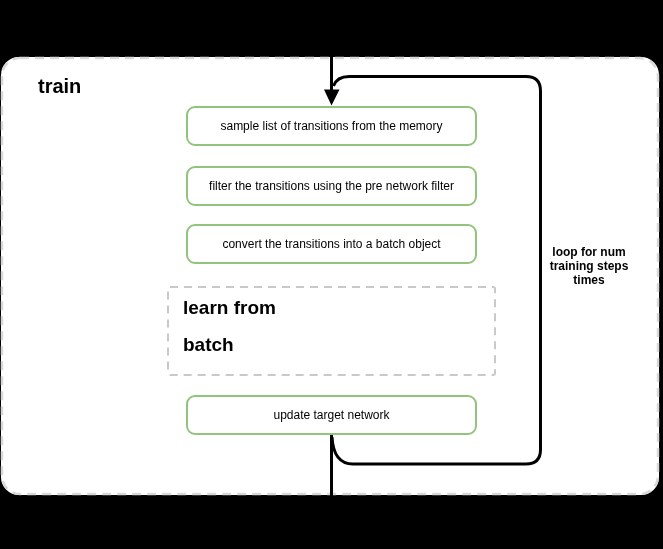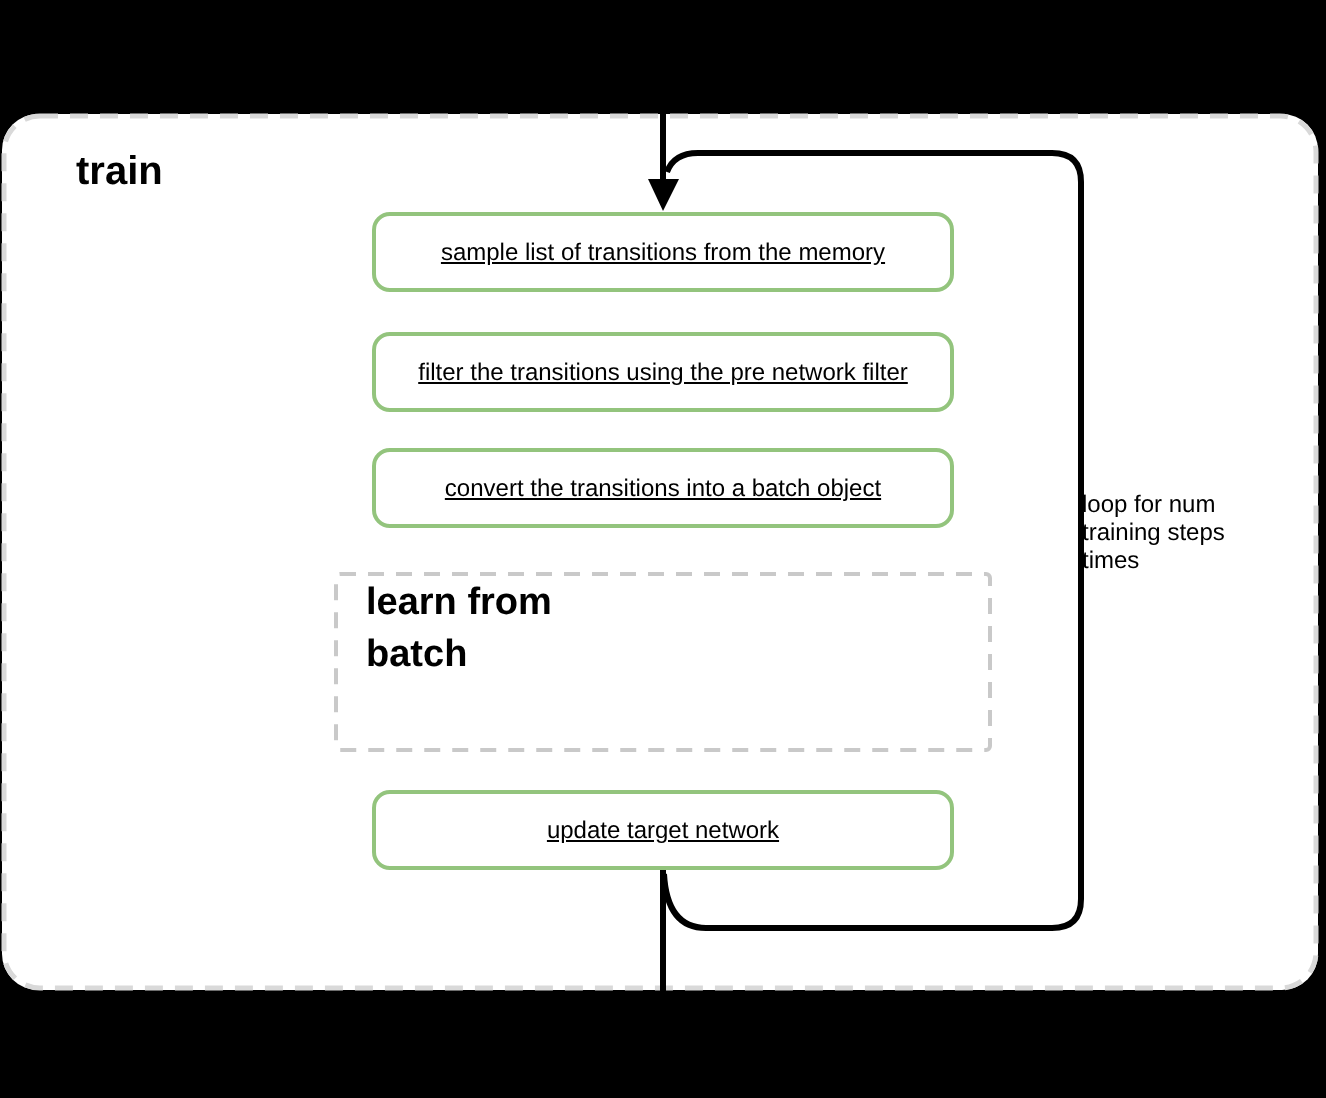--- a/index.html
+++ b/index.html
@@ -42,43 +42,43 @@
     background: #fff;
     border: 2.5px solid var(--step-border, #93c47d);
     border-radius: 9px;
     display: flex;
     align-items: center;
     justify-content: center;
     text-align: center;
     font-size: 12px;
     color: var(--text, #000);
     z-index: 2;
-    text-decoration: underline;
   }
   .step-1 { top: 78px;  height: 40px; }
   .step-2 { top: 138px; }
   .step-3 { top: 196px; }
   .step-final { top: 367px; justify-content: center; }
   .subprocess-label {
     position: absolute;
     left: 183px; top: 261px;
     width: 300px;
     font-size: 19px;
     font-weight: bold;
-    line-height: 26px;
+    line-height: 37px;
     color: var(--text, #000);
     white-space: pre-line;
     z-index: 2;
   }
   .loop-annotation {
     position: absolute;
     left: 541px; top: 217px;
     width: 96px;
+    text-align: center;
     font-size: 12px;
-    font-weight: normal;
+    font-weight: bold;
     line-height: 14px;
     color: var(--text, #000);
     white-space: pre-line;
     z-index: 2;
   }
   svg.flow {
     position: absolute;
     left: 0; top: 0;
     z-index: 5;
     pointer-events: none;

